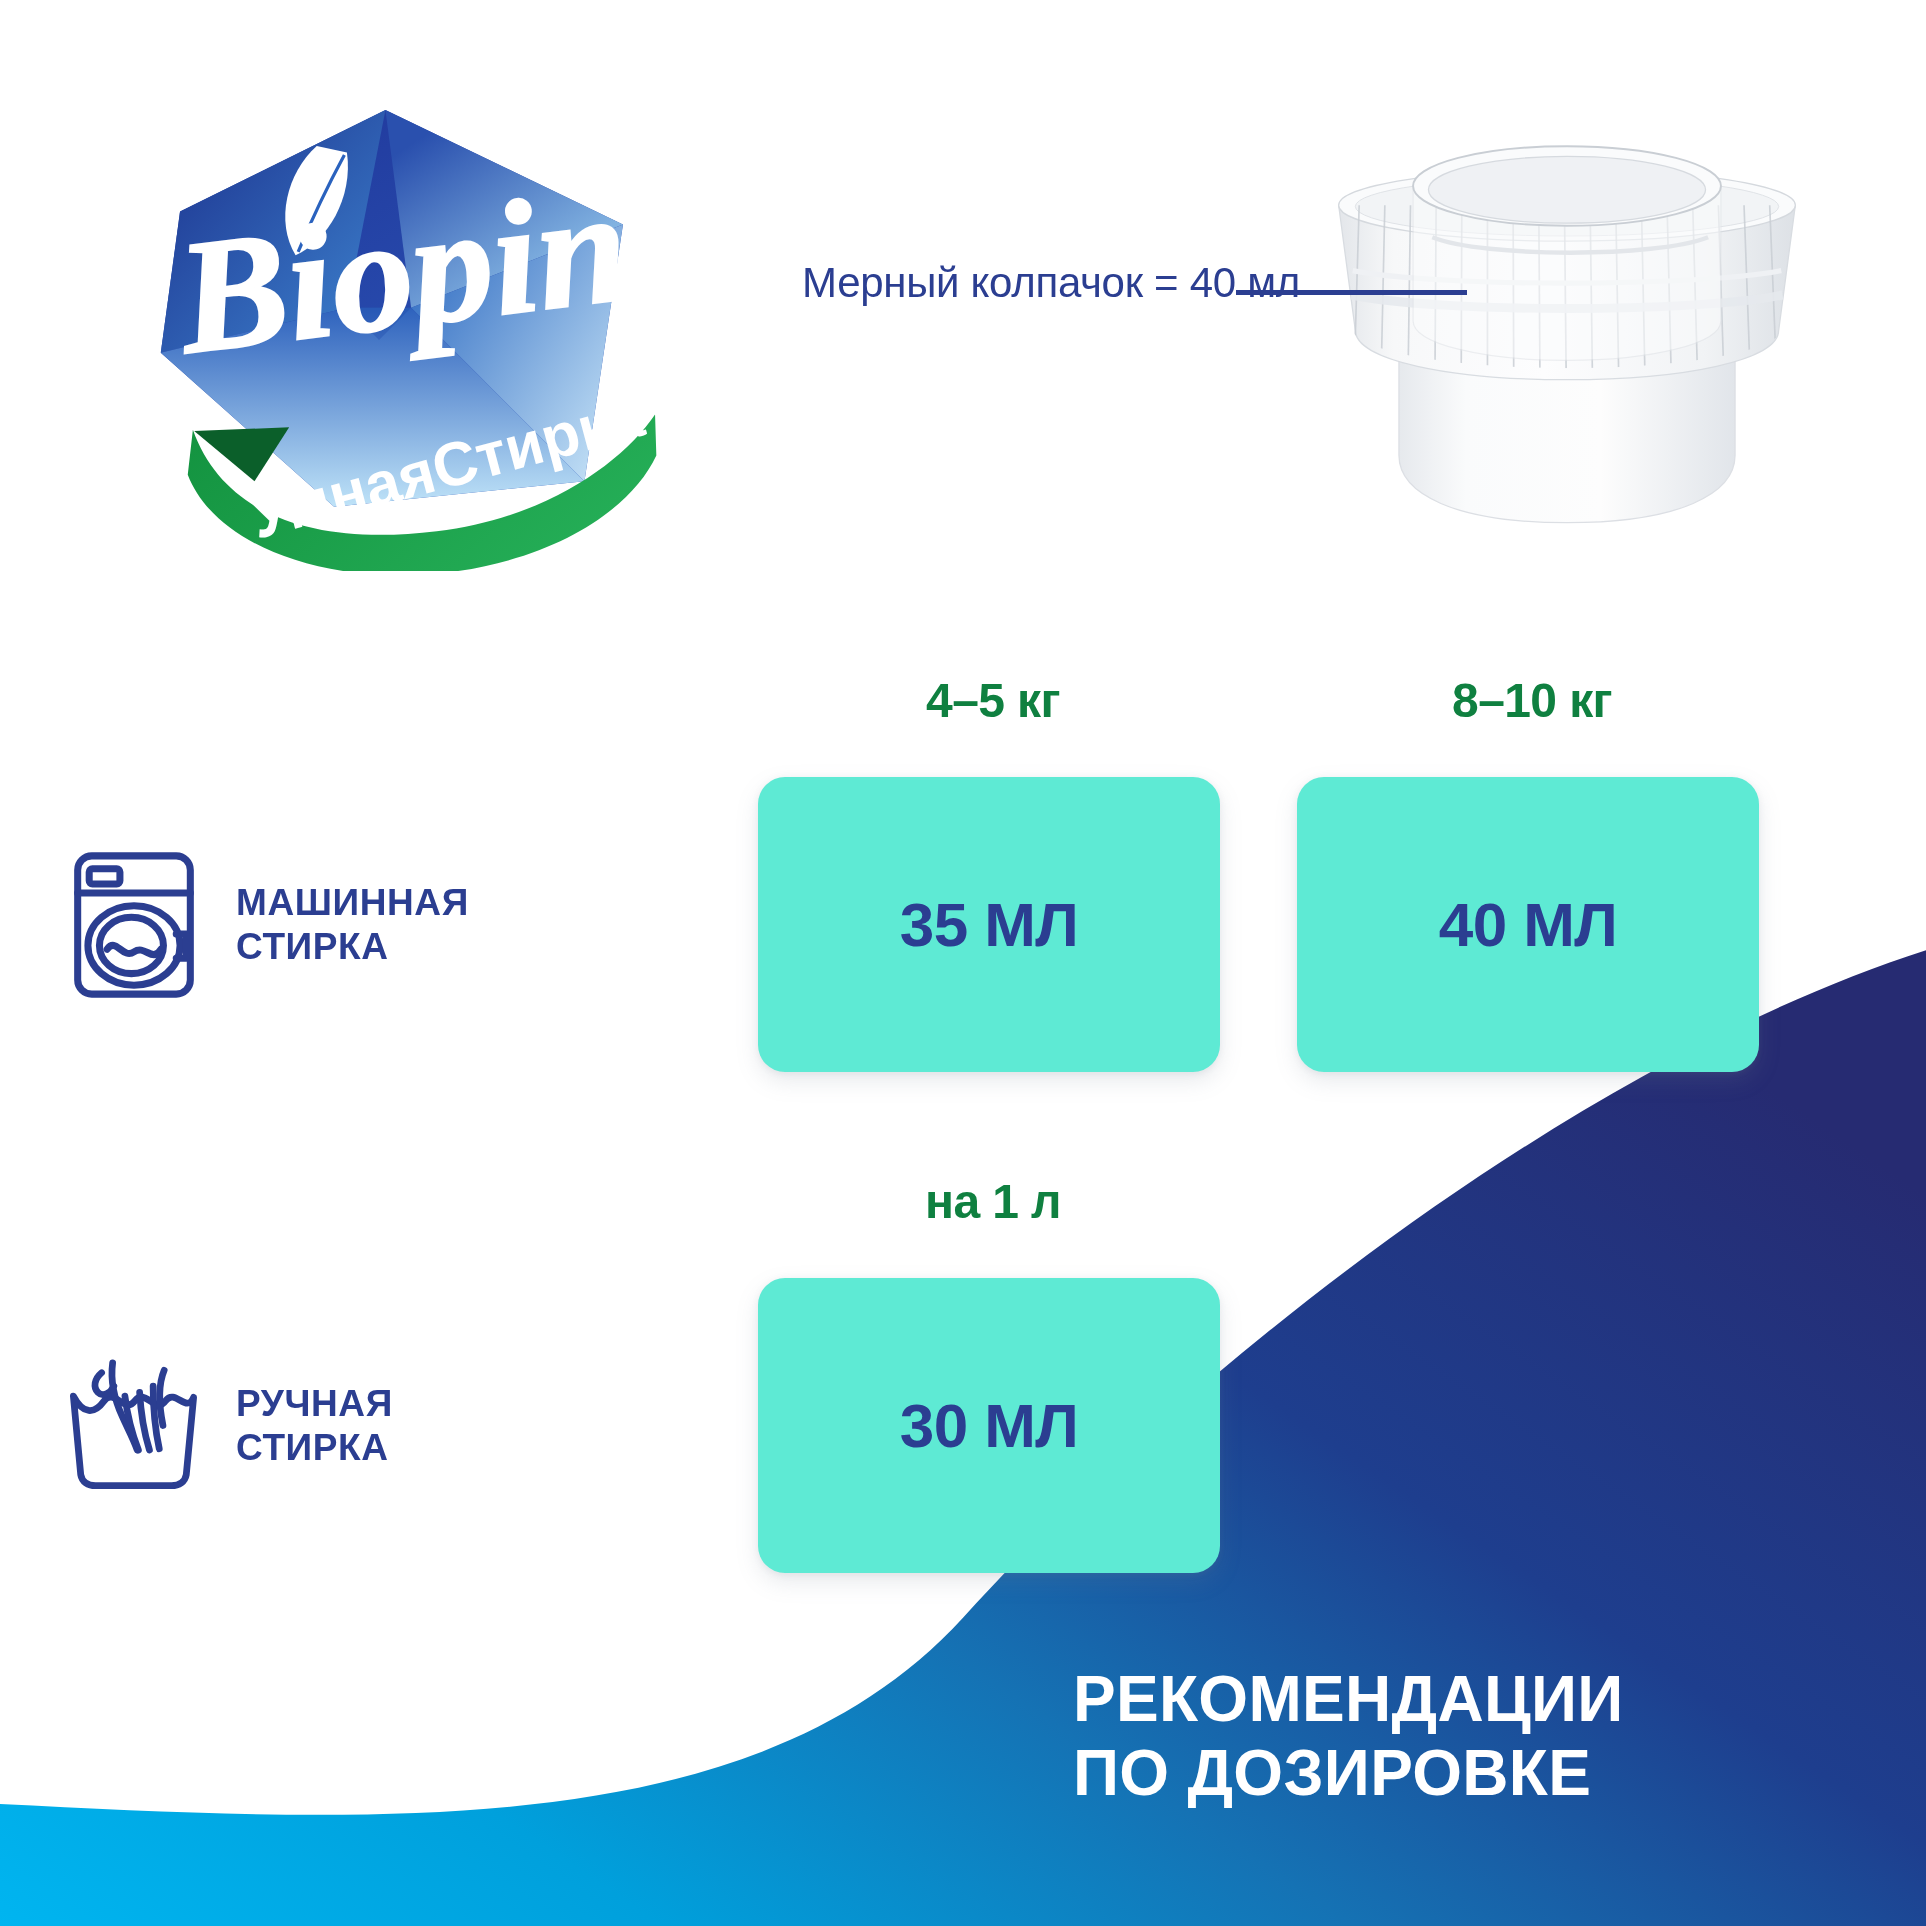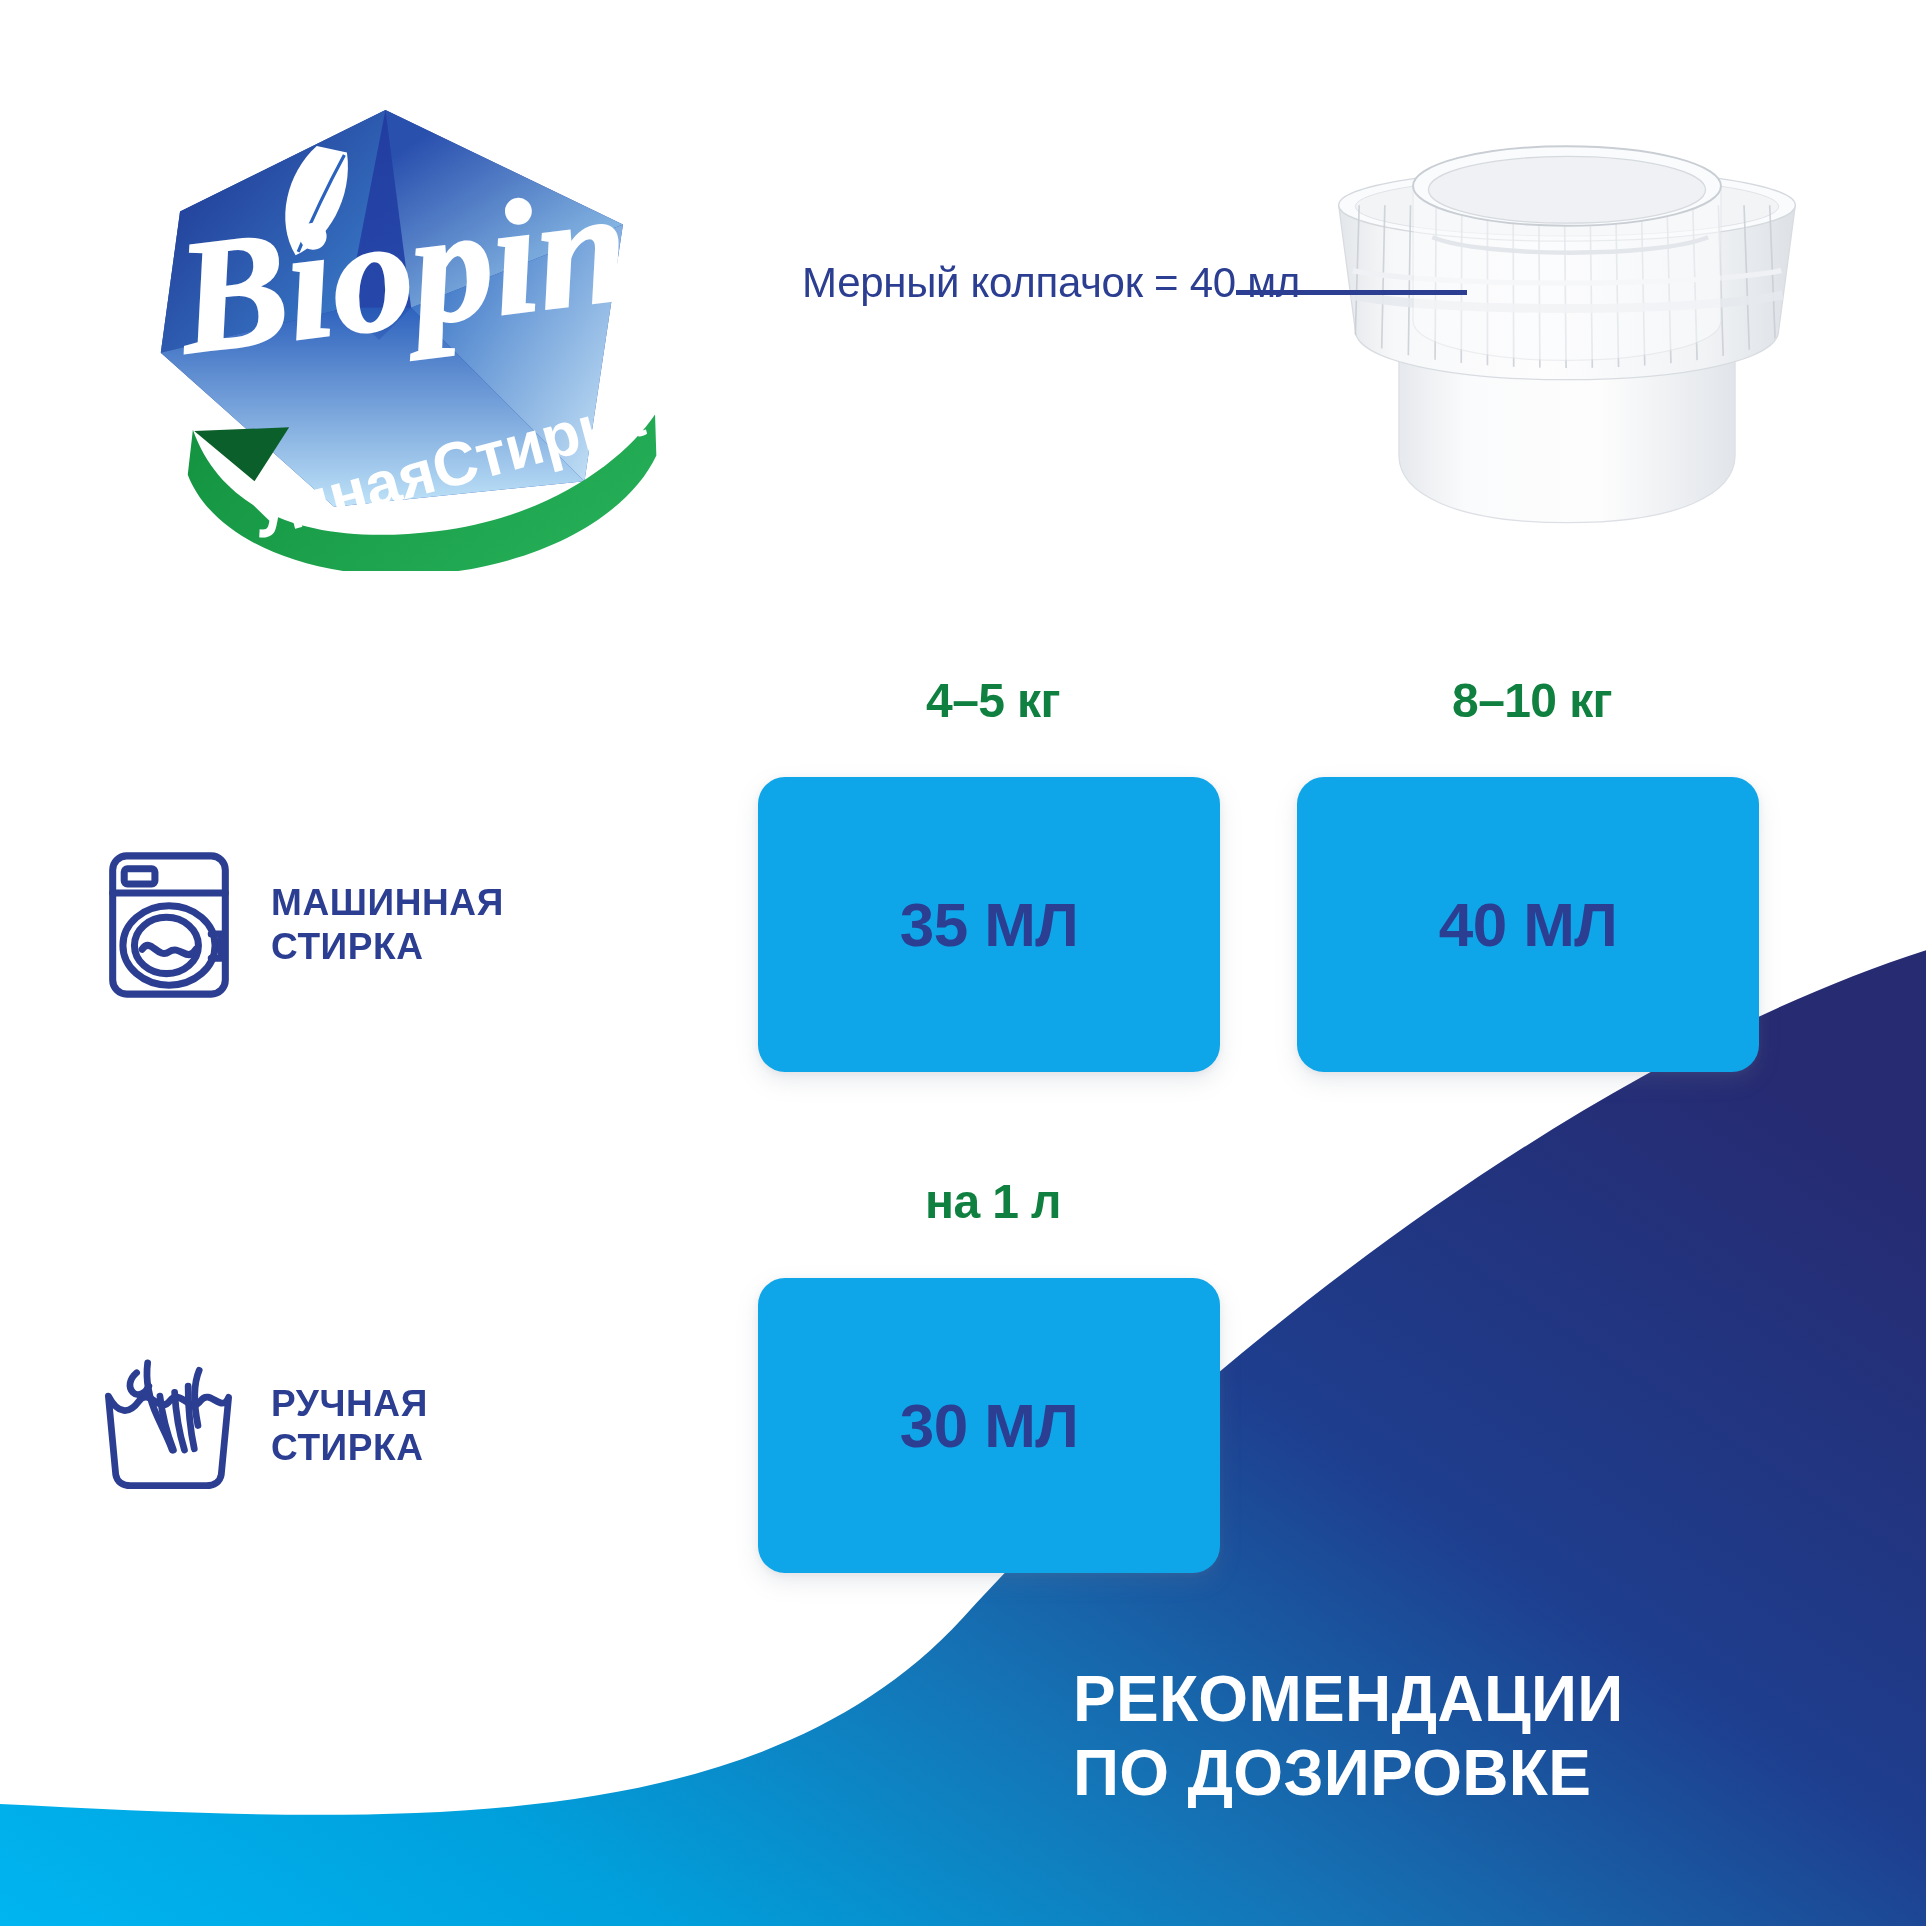--- a/index.html
+++ b/index.html
@@ -59,21 +59,21 @@
     display: flex;
     align-items: center;
   }
   .row-machine { left: 0; top: 777px; }
   .row-hand    { left: 0; top: 1278px; }
 
   .mode {
     display: flex;
     align-items: center;
     width: 758px;
-    padding-left: 101px;
+    padding-left: 66px;
     box-sizing: border-box;
   }
   .mode-icon {
     width: 135px; height: 161px;
     flex: 0 0 auto;
     display: flex; align-items: center; justify-content: center;
   }
   .mode-icon.hand { height: 141px; }
   .mode-label {
     margin-left: 35px;
@@ -97,21 +97,21 @@
     left: 4px; top: -104px;
     width: 462px;
     text-align: center;
     color: #0F8040;
     font-size: 48px;
     font-weight: bold;
     letter-spacing: -0.6px;
   }
   .card {
     width: 462px; height: 295px;
-    background: #0ea5e9;
+    background: #5eead4;
     border-radius: 27px;
     box-shadow: 0 9px 22px rgba(120,128,150,0.17),
                 0 1.9px 6.4px rgba(120,128,150,0.10);
     display: flex;
     align-items: center;
     justify-content: center;
   }
   .card-value {
     color: #2B3E91;
     font-size: 62px;

